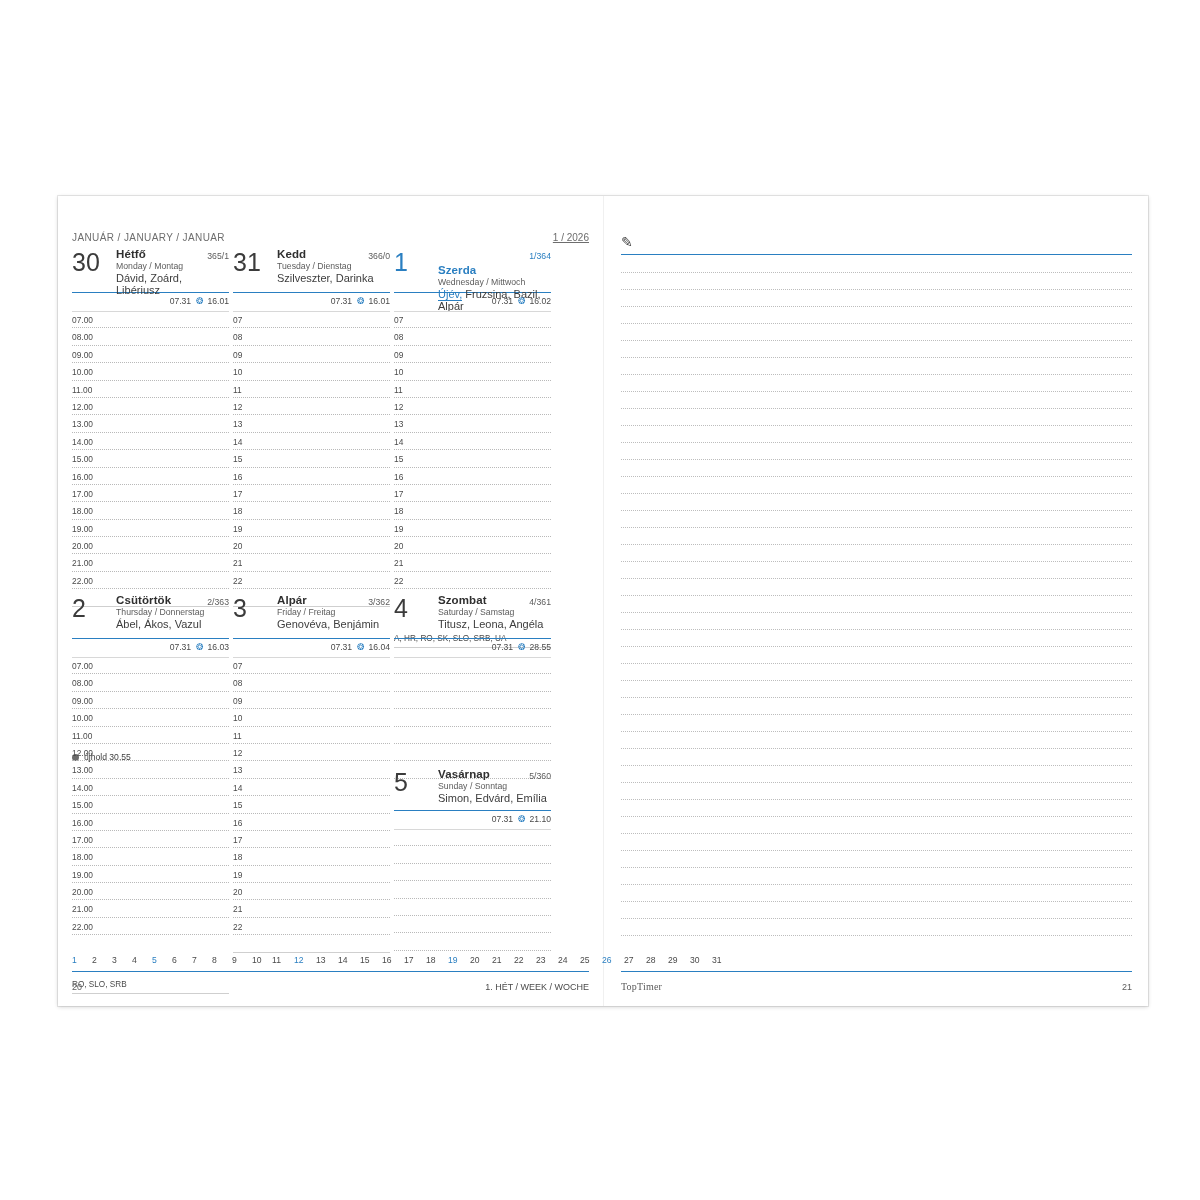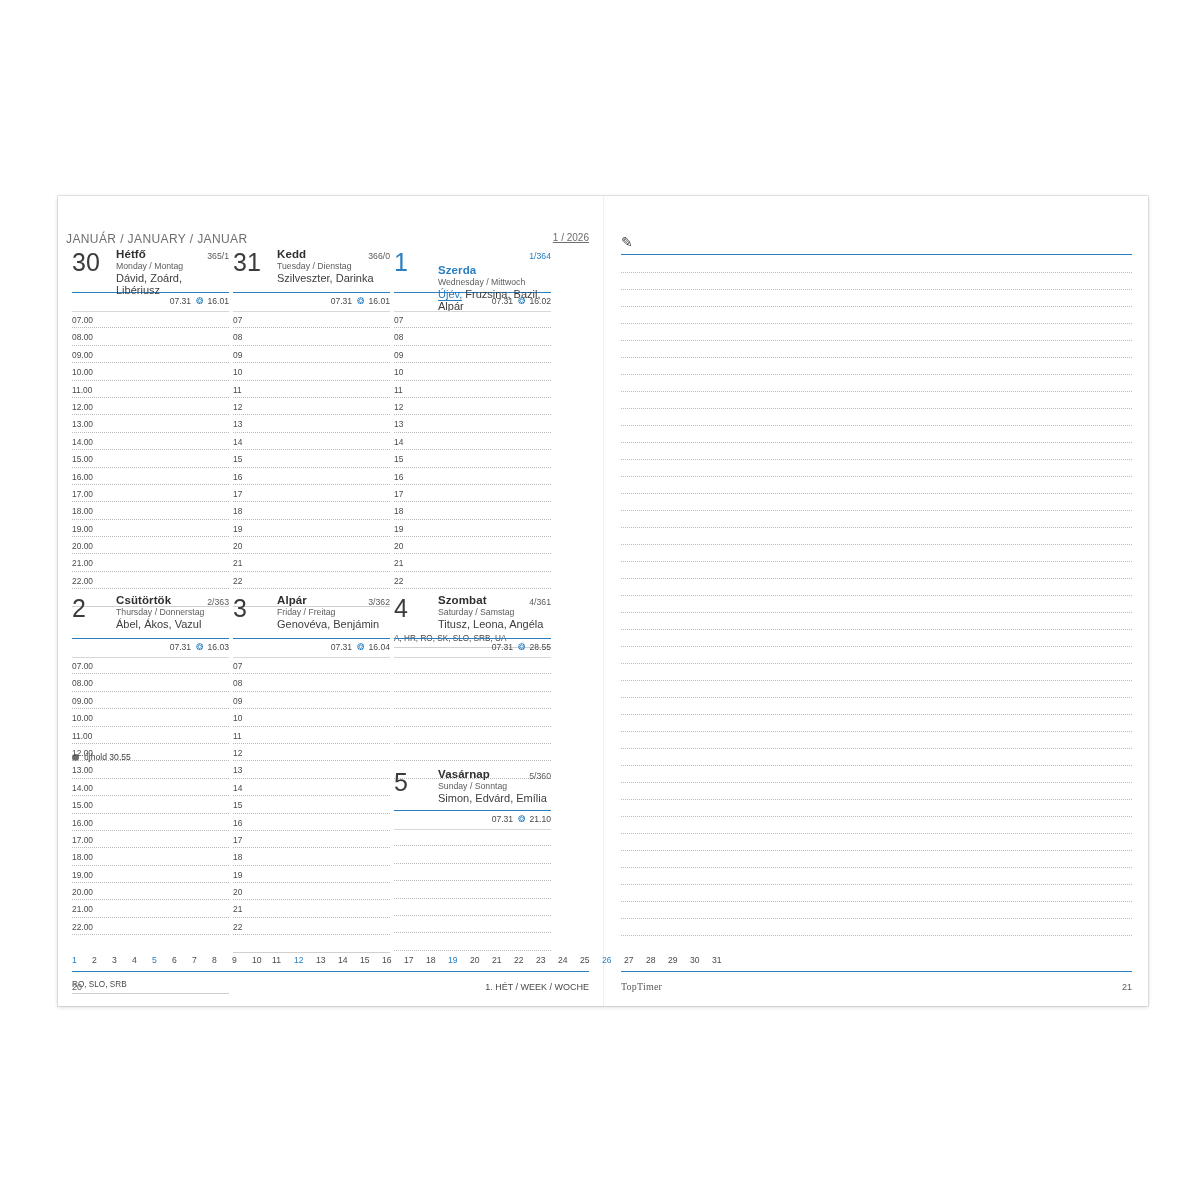--- a/index.html
+++ b/index.html
@@ -5,21 +5,21 @@
   html,body{margin:0;padding:0;background:#ffffff;}
   body{width:1200px;height:1200px;font-family:"Liberation Sans",sans-serif;color:#333;}
   .page{position:relative;width:1200px;height:1200px;background:#ffffff;}
   .spread{position:absolute;left:58px;top:196px;width:1090px;height:810px;background:#fff;
           box-shadow:0 1px 4px rgba(0,0,0,0.18), 0 0 0 1px #eaeaea;}
   .spread:before{content:"";position:absolute;left:50%;top:0;width:1px;height:100%;background:#f0f0f0;}
   .left{position:absolute;left:0;top:0;width:545px;height:810px;}
   .right{position:absolute;left:545px;top:0;width:545px;height:810px;}
 
   
-  .month-head{position:absolute;left:8px;top:36px;font-size:12px;color:#6d6d6d;letter-spacing:.4px;}
+  .month-head{position:absolute;left:14px;top:36px;font-size:10px;color:#6d6d6d;letter-spacing:.4px;}
   .week-year{position:absolute;right:14px;top:36px;font-size:10px;color:#6d6d6d;text-decoration:underline;}
 
   .daycol{position:absolute;width:157px;}
   .daycol.c1{left:14px;} .daycol.c2{left:175px;} .daycol.c3{left:336px;}
   .row1{top:52px;}
 
   .dhead{position:relative;height:44px;border-bottom:1.6px solid #2a7fc1;}
   .dnum{position:absolute;left:0;top:2px;font-size:25px;font-weight:400;color:#3b3b3b;line-height:1;}
   .dnum.blue{color:#2a7fc1;}
   .dnames{position:absolute;left:44px;top:0;right:0;}

